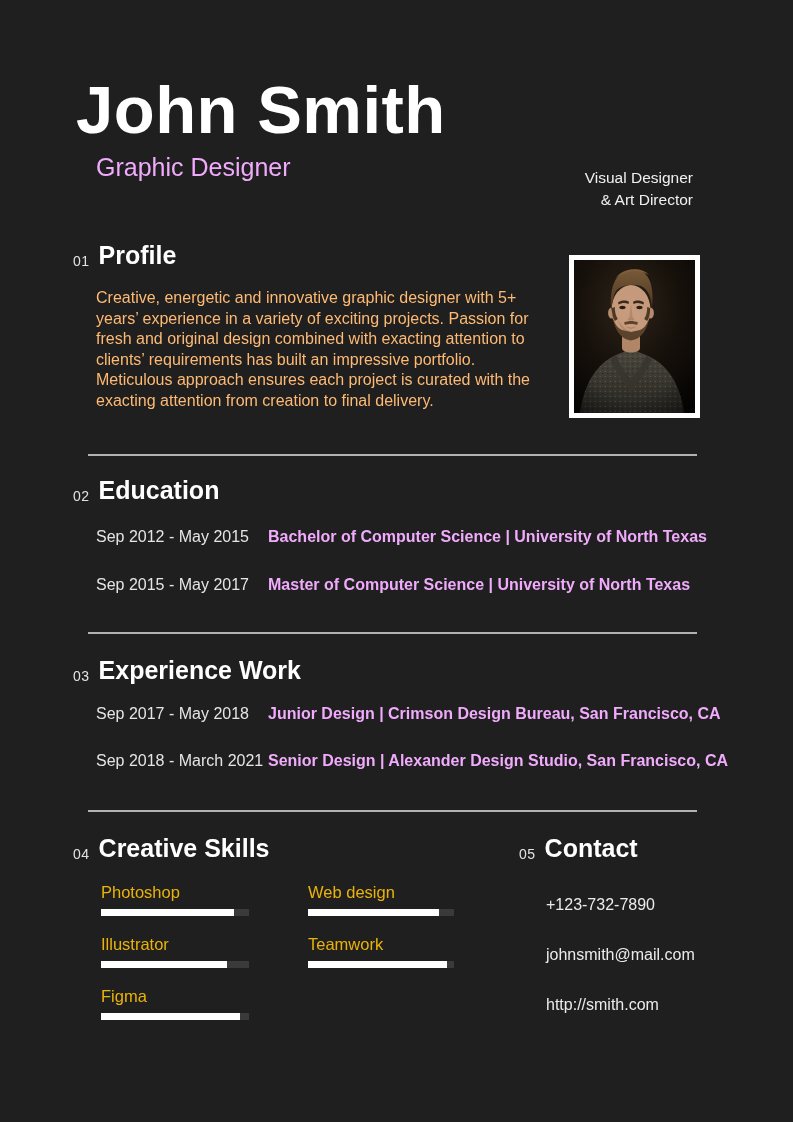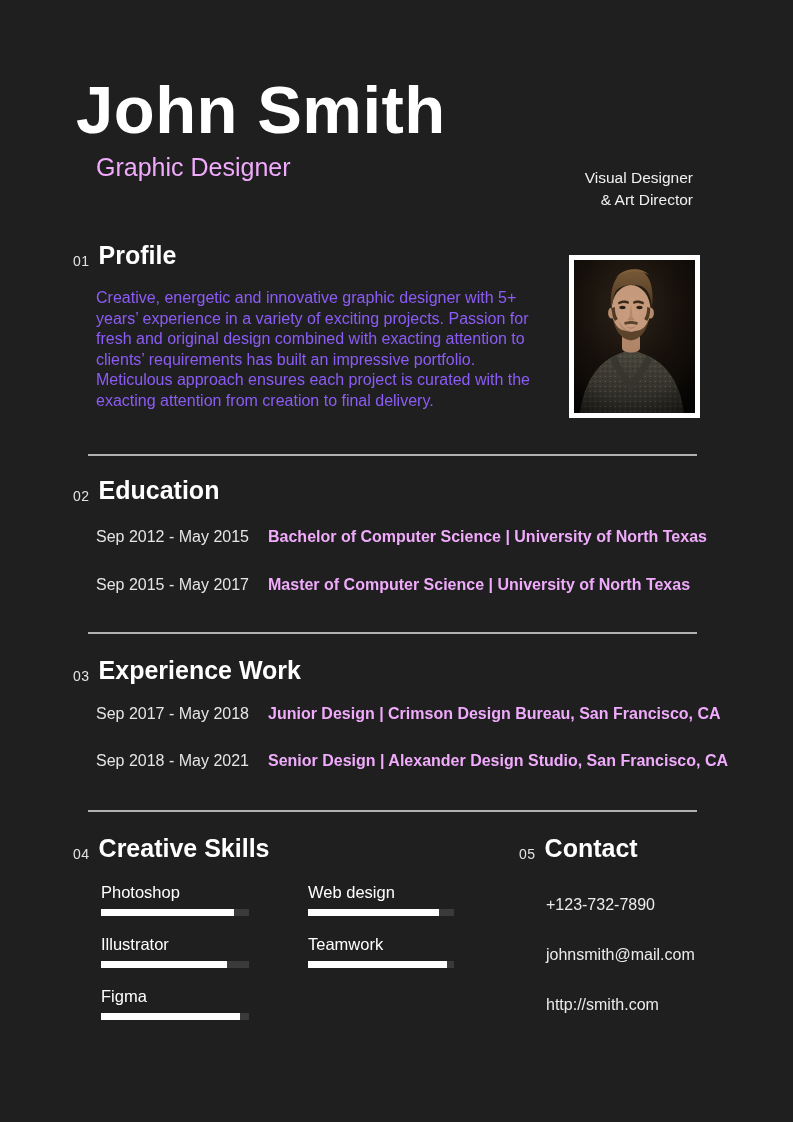--- a/index.html
+++ b/index.html
@@ -31,21 +31,21 @@
   
   .sec-head {
     position: absolute; left: 73px;
     display: flex; align-items: flex-end; gap: 9px; white-space: nowrap;
   }
   .sec-num { font-size: 14px; color: #e3e2e2; padding-top: 1px; letter-spacing: 0.5px; }
   .sec-title { font-size: 25px; font-weight: bold; color: #ffffff; line-height: 28px; }
   
   .profile-body {
     position: absolute; left: 96px; top: 288px; width: 456px;
-    font-size: 16px; line-height: 20.6px; color: #8b5cf6;
+    font-size: 16px; line-height: 20.6px; color: #fdba74;
   }
   
   .photo-frame {
     position: absolute; left: 569px; top: 255px;
     width: 131px; height: 163px;
     background: #ffffff; padding: 5px;
   }
   .photo-frame svg { display: block; width: 121px; height: 153px; }
   
   .divider {
@@ -57,21 +57,21 @@
     position: absolute; left: 96px; width: 620px;
     display: flex; font-size: 16px; line-height: 20px; white-space: nowrap;
   }
   .t-dates { width: 172px; flex: none; color: #e6e5e5; font-weight: normal; }
   .t-detail { color: #f0abfc; font-weight: bold; }
   
   .skills-col { position: absolute; top: 882px; }
   .skills-col.c1 { left: 101px; width: 148px; }
   .skills-col.c2 { left: 308px; width: 146px; }
   .skill { margin-bottom: 18px; }
-  .skill-label { font-size: 16.5px; line-height: 20px; color: #ffffff; margin-bottom: 7px; }
+  .skill-label { font-size: 16.5px; line-height: 20px; color: #eab308; margin-bottom: 7px; }
   .skill-track { width: 100%; height: 7px; background: #3b3a3a; }
   .skill-fill { height: 100%; background: #ffffff; width: 0; }
   
   .contact-col { position: absolute; left: 546px; top: 895px; }
   .contact-item { font-size: 16px; line-height: 19px; color: #ecebeb; margin-bottom: 31px; white-space: nowrap; }
 </style>
 </head>
 <body>
 
 <div class="page">
@@ -171,21 +171,21 @@
 
   <div class="sec-head" style="top:656px">
     <span class="sec-num">03</span>
     <span class="sec-title">Experience Work</span>
   </div>
   <div class="t-row" style="top:704px">
     <span class="t-dates">Sep 2017 - May 2018</span>
     <span class="t-detail">Junior Design | Crimson Design Bureau, San Francisco, CA</span>
   </div>
   <div class="t-row" style="top:751px">
-    <span class="t-dates">Sep 2018 - May 2021</span>
+    <span class="t-dates">Sep 2018 - March 2021</span>
     <span class="t-detail">Senior Design | Alexander Design Studio, San Francisco, CA</span>
   </div>
 
   <div class="divider" style="top:810px"></div>
 
   <div class="sec-head" style="top:834px">
     <span class="sec-num">04</span>
     <span class="sec-title">Creative Skills</span>
   </div>
   <div class="skills-col c1">

